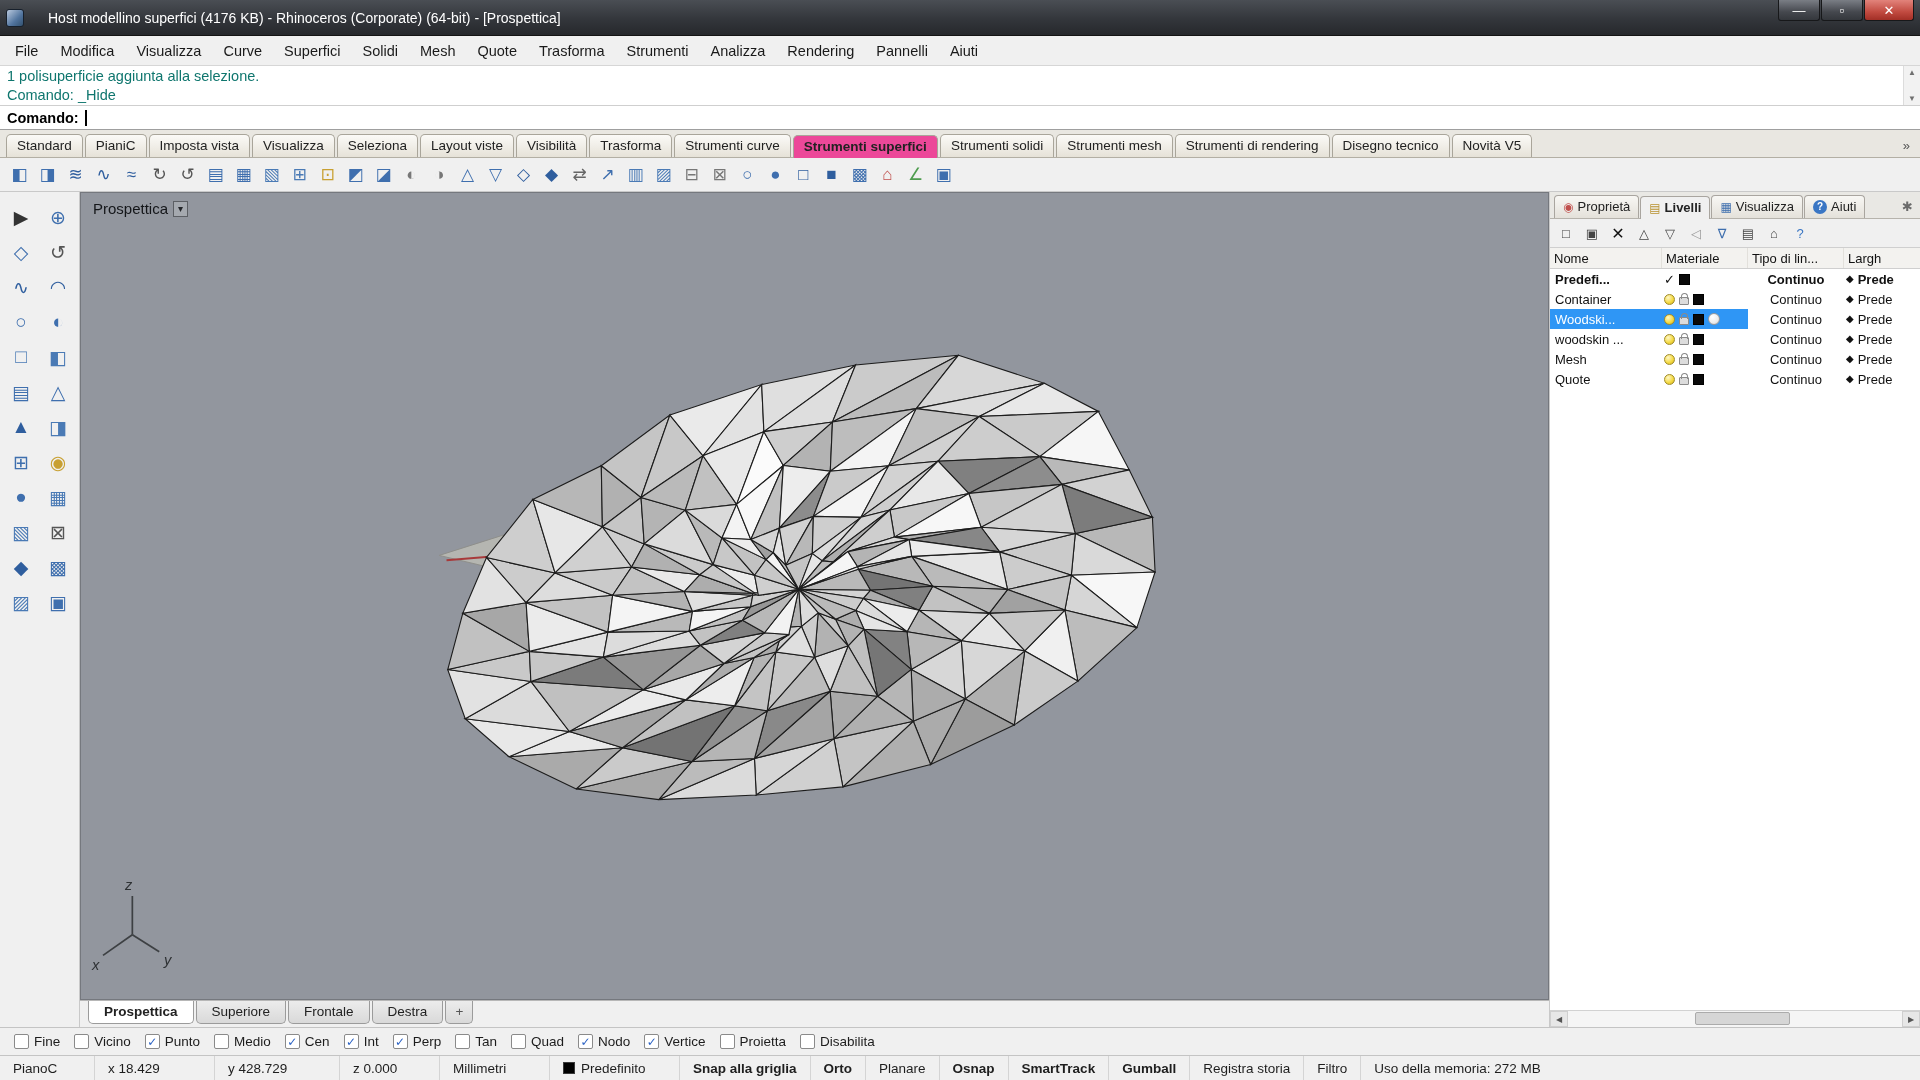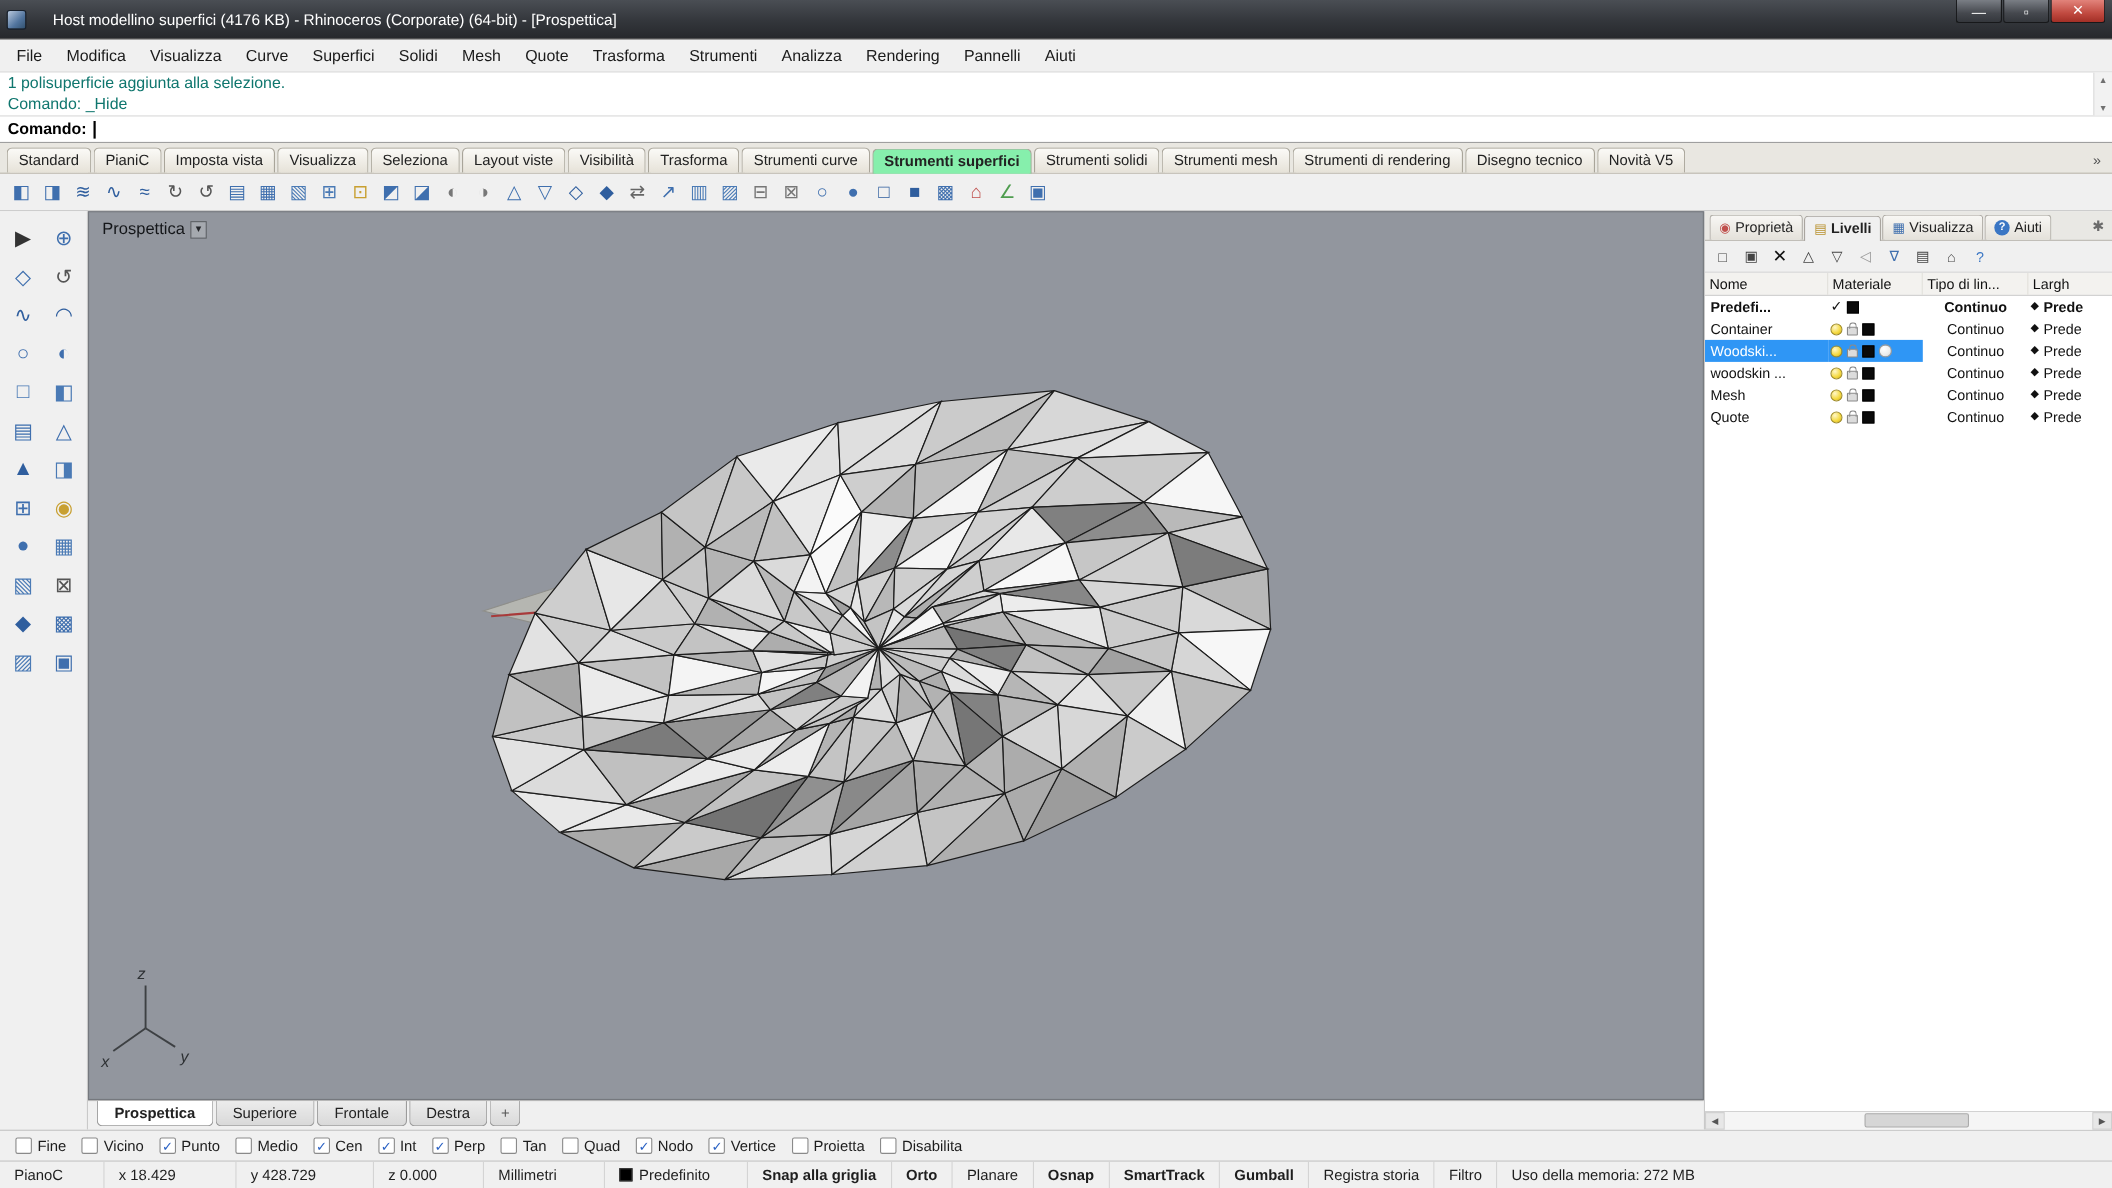--- a/index.html
+++ b/index.html
@@ -32,21 +32,21 @@
   #cmd-prompt{height:24px;background:#fff;border-bottom:1px solid #9f9f9f;display:flex;align-items:center;
     padding-left:7px;font-size:14.5px;color:#000;}
   #cmd-prompt .lbl{font-weight:bold;}
   .caret{width:2px;height:16px;background:#000;margin-left:6px;}
 
   
   #tab-strip{height:28px;background:#e9e7e1;display:flex;align-items:flex-end;padding:3px 6px 0 6px;gap:2px;
     border-bottom:1px solid #b3afa4;}
   .ribbon-tab{padding:3px 10px 4px;font-size:13.5px;color:#222;white-space:nowrap;
     background:linear-gradient(#fbfaf7,#e6e2d8);border:1px solid #a9a59a;border-bottom:none;border-radius:5px 5px 0 0;}
-  .ribbon-tab.active{background:#86efac;font-weight:bold;position:relative;top:1px;}
+  .ribbon-tab.active{background:#ec4899;font-weight:bold;position:relative;top:1px;}
   .tab-overflow{margin-left:auto;font-size:13px;color:#555;padding:0 4px 4px 0;}
 
   
   #main-toolbar{height:34px;background:#f0f0f0;border-bottom:1px solid #c9c9c9;display:flex;align-items:center;
     padding-left:6px;gap:1px;}
   .tool-btn{width:27px;height:27px;display:flex;align-items:center;justify-content:center;font-size:17px;border-radius:3px;}
 
   
   #main-row{flex:1;display:flex;min-height:0;}
   #left-toolbar{width:80px;background:#f0f0f0;border-right:1px solid #c9c9c9;display:grid;

